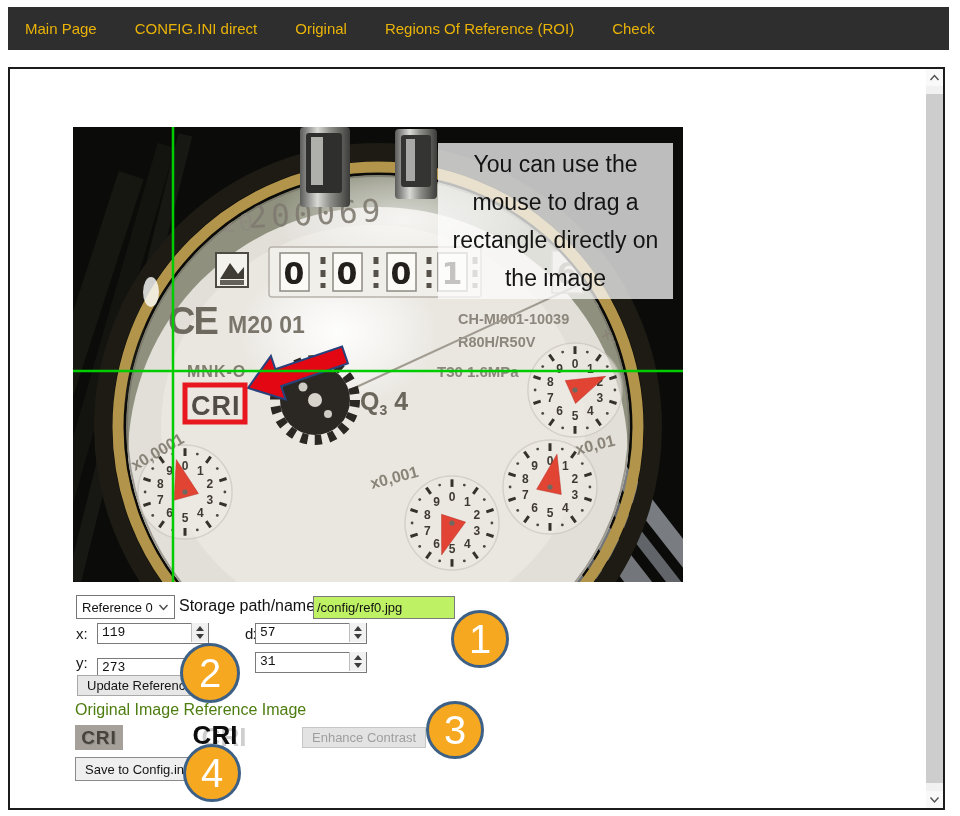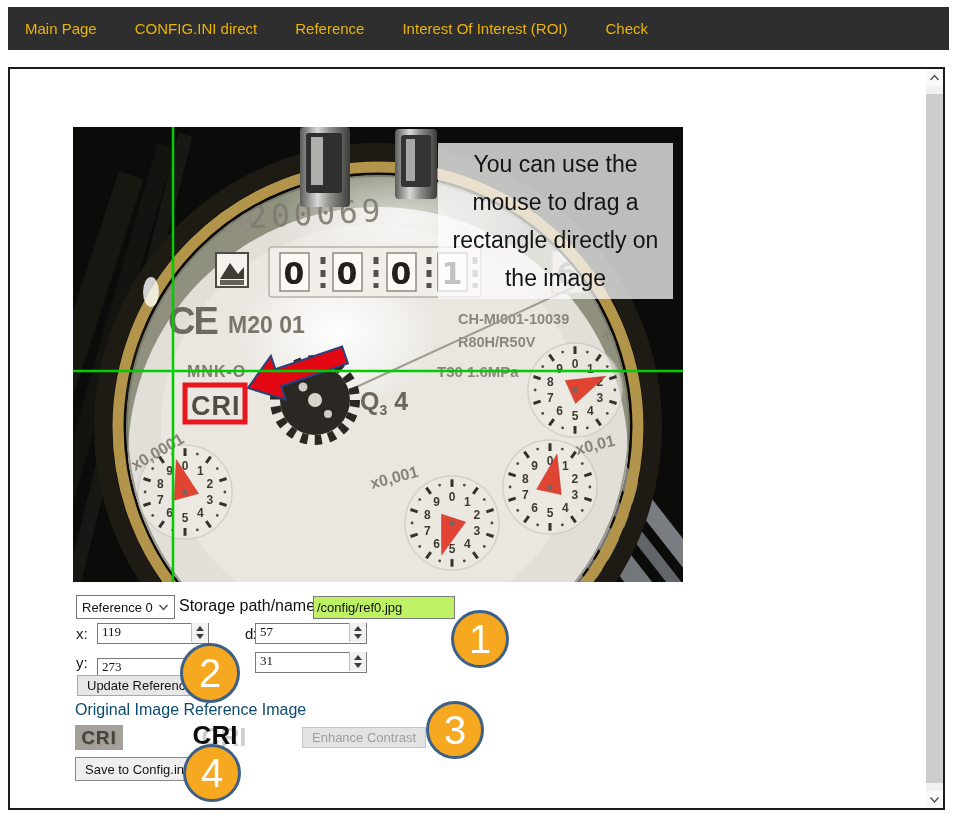--- a/index.html
+++ b/index.html
@@ -28,34 +28,34 @@
   
   .sel{position:absolute;left:66px;top:526px;width:99px;height:24px;border:1px solid #767676;
     background:#fff;display:flex;align-items:center;justify-content:space-between;
     padding:0 5px;font-size:13px;color:#111;cursor:default;}
   .lbl-big{position:absolute;left:169px;top:528px;font-size:16px;color:#111;}
   .inp{border:1px solid #7a7a7a;font-size:13px;color:#111;padding:2px 3px;
     font-family:"Liberation Sans",sans-serif;background:#bef264;}
   .inp-storage{position:absolute;left:303px;top:527px;width:142px;height:23px;}
   .numwrap{position:absolute;width:112px;height:21px;}
   .numwrap input{width:100%;height:100%;border:1px solid #7a7a7a;font-size:13px;color:#111;
-    padding:0 20px 2px 4px;font-family:Liberation Serif, serif;}
+    padding:0 20px 2px 4px;font-family:Liberation Mono, monospace;}
   .spin{position:absolute;right:1px;top:1px;bottom:1px;width:17px;background:#f1f1f1;
     border-left:1px solid #bdbdbd;display:flex;flex-direction:column;align-items:center;
     justify-content:center;gap:3px;cursor:pointer;}
   .tri-up{width:0;height:0;border-left:4px solid transparent;border-right:4px solid transparent;
     border-bottom:5px solid #3c3c3c;}
   .tri-dn{width:0;height:0;border-left:4px solid transparent;border-right:4px solid transparent;
     border-top:5px solid #3c3c3c;}
   .lbl-sm{position:absolute;font-size:15px;color:#1a1a1a;}
   .btn{position:absolute;height:21px;background:#e7e7e7;border:1px solid #a9a9a9;
     font-size:13px;color:#141414;padding:0 9px;font-family:"Liberation Sans",sans-serif;cursor:pointer;}
   .btn-save{height:24px;background:#efefef;border:1px solid #8a8a8a;}
   .btn-disabled{color:#9e9e9e;background:#e3e3e3;border:1px solid #c6c6c6;cursor:default;}
-  .img-labels{position:absolute;left:65px;top:632px;font-size:16px;color:#0c4a6e;}
+  .img-labels{position:absolute;left:65px;top:632px;font-size:16px;color:#4d7c0f;}
   .thumb-orig{position:absolute;left:65px;top:656px;width:48px;height:25px;background:#a5a19a;
     color:#46423c;font-weight:bold;font-size:19px;display:flex;align-items:center;
     justify-content:center;letter-spacing:1px;text-shadow:1px 1px 0 #8d8983;}
   .thumb-ref{position:absolute;left:172px;top:651px;width:66px;height:31px;background:#fff;
     color:#0c0c0c;font-weight:800;font-size:26px;display:flex;align-items:center;
     justify-content:center;text-shadow:9px 2px 0 #cfcfcf;}
 
   
   .sb{position:absolute;top:0;right:0;width:17px;height:100%;background:#f1f1f1;}
   .sb-btn{position:absolute;left:0;width:17px;height:17px;background:#f9f9f9;
@@ -71,22 +71,22 @@
   .badge-2{left:180px;top:643px;width:60px;height:60px;}
   .badge-3{left:426px;top:701px;}
   .badge-4{left:183px;top:744px;}
 </style>
 </head>
 <body>
 
 <div class="topnav">
   <a class="nav-item">Main Page</a>
   <a class="nav-item">CONFIG.INI direct</a>
-  <a class="nav-item">Reference</a>
-  <a class="nav-item">Interest Of Interest (ROI)</a>
+  <a class="nav-item">Original</a>
+  <a class="nav-item">Regions Of Reference (ROI)</a>
   <a class="nav-item">Check</a>
 </div>
 
 <div class="frame">
   <div class="frame-inner">
 
 
     <div class="ref-image">
       <svg viewBox="0 0 610 455">
         <defs>

